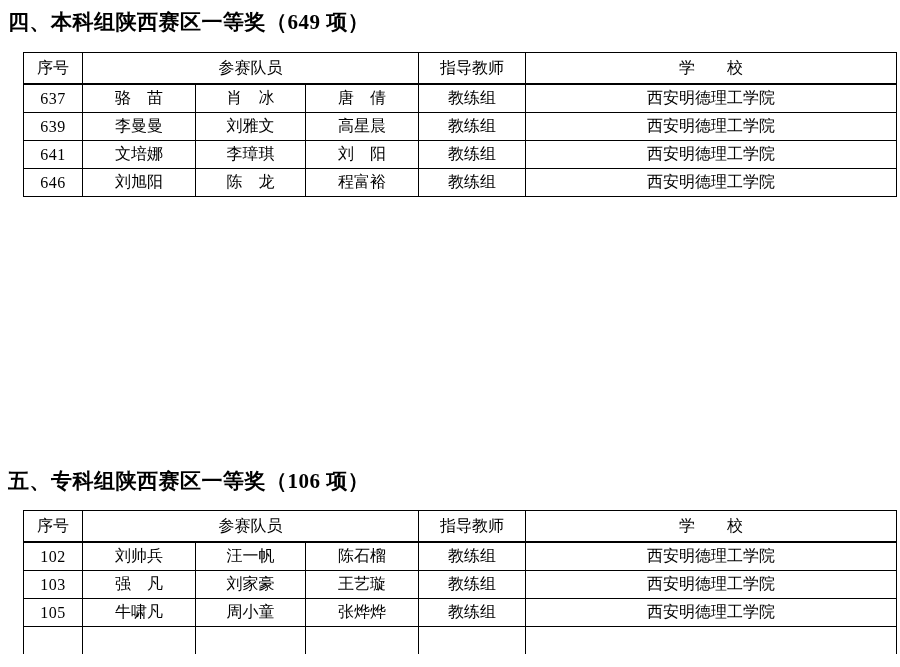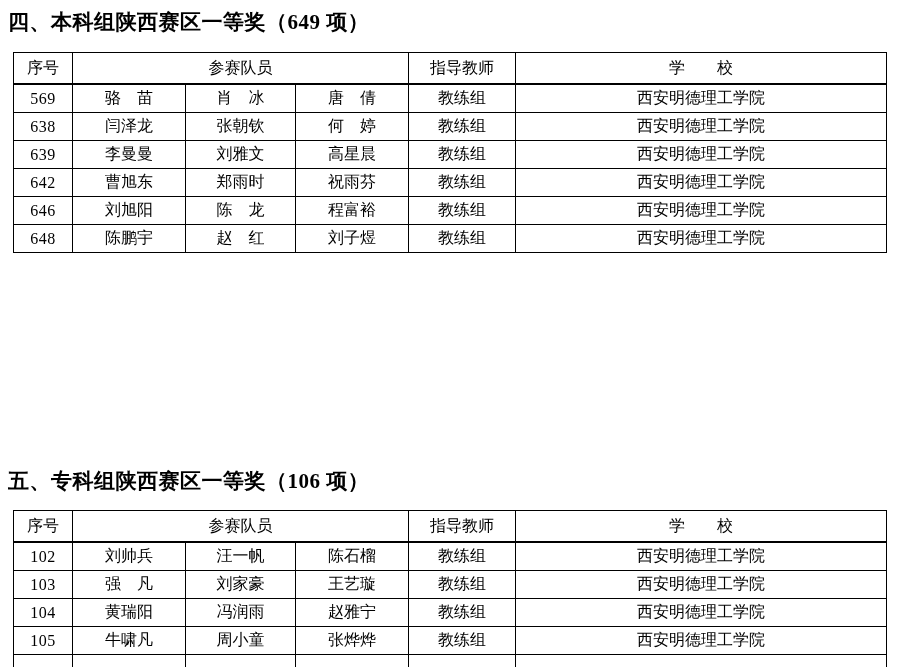--- a/index.html
+++ b/index.html
@@ -28,21 +28,21 @@
     font-weight: bold;
     line-height: 27px;
     white-space: nowrap;
     letter-spacing: 0.5px;
   }
   #title-1 { top: 9px; text-align: center; }
   #title-2 { top: 468px; text-align: right; }
 
   table.award-table {
     position: absolute;
-    left: 13px;
+    left: 23px;
     width: 873px;
     border-collapse: collapse;
     table-layout: fixed;
   }
   #table-1 { top: 52px; }
   #table-2 { top: 510px; }
 
   table.award-table th,
   table.award-table td {
     border: 1.5px solid #000000;
@@ -96,64 +96,48 @@
     <thead>
       <tr>
         <th>序号</th>
         <th colspan="3">参赛队员</th>
         <th>指导教师</th>
         <th>学　　校</th>
       </tr>
     </thead>
     <tbody>
         <tr>
-          <td class="cell-index">569</td>
+          <td class="cell-index">637</td>
           <td>骆　苗</td>
           <td>肖　冰</td>
           <td>唐　倩</td>
-          <td>教练组</td>
-          <td class="cell-school">西安明德理工学院</td>
-        </tr>
-        <tr>
-          <td class="cell-index">638</td>
-          <td>闫泽龙</td>
-          <td>张朝钦</td>
-          <td>何　婷</td>
           <td>教练组</td>
           <td class="cell-school">西安明德理工学院</td>
         </tr>
         <tr>
           <td class="cell-index">639</td>
           <td>李曼曼</td>
           <td>刘雅文</td>
           <td>高星晨</td>
           <td>教练组</td>
           <td class="cell-school">西安明德理工学院</td>
         </tr>
         <tr>
-          <td class="cell-index">642</td>
-          <td>曹旭东</td>
-          <td>郑雨时</td>
-          <td>祝雨芬</td>
+          <td class="cell-index">641</td>
+          <td>文培娜</td>
+          <td>李璋琪</td>
+          <td>刘　阳</td>
           <td>教练组</td>
           <td class="cell-school">西安明德理工学院</td>
         </tr>
         <tr>
           <td class="cell-index">646</td>
           <td>刘旭阳</td>
           <td>陈　龙</td>
           <td>程富裕</td>
-          <td>教练组</td>
-          <td class="cell-school">西安明德理工学院</td>
-        </tr>
-        <tr>
-          <td class="cell-index">648</td>
-          <td>陈鹏宇</td>
-          <td>赵　红</td>
-          <td>刘子煜</td>
           <td>教练组</td>
           <td class="cell-school">西安明德理工学院</td>
         </tr>
       </tbody>
   </table>
 
   <h2 class="section-title" id="title-2">五、专科组陕西赛区一等奖（106 项）</h2>
 
   <table class="award-table" id="table-2">
     <colgroup>
@@ -183,28 +167,20 @@
         </tr>
         <tr>
           <td class="cell-index">103</td>
           <td>强　凡</td>
           <td>刘家豪</td>
           <td>王艺璇</td>
           <td>教练组</td>
           <td class="cell-school">西安明德理工学院</td>
         </tr>
         <tr>
-          <td class="cell-index">104</td>
-          <td>黄瑞阳</td>
-          <td>冯润雨</td>
-          <td>赵雅宁</td>
-          <td>教练组</td>
-          <td class="cell-school">西安明德理工学院</td>
-        </tr>
-        <tr>
           <td class="cell-index">105</td>
           <td>牛啸凡</td>
           <td>周小童</td>
           <td>张烨烨</td>
           <td>教练组</td>
           <td class="cell-school">西安明德理工学院</td>
         </tr>
         <tr class="partial-row">
           <td class="cell-index"></td>
           <td></td>

